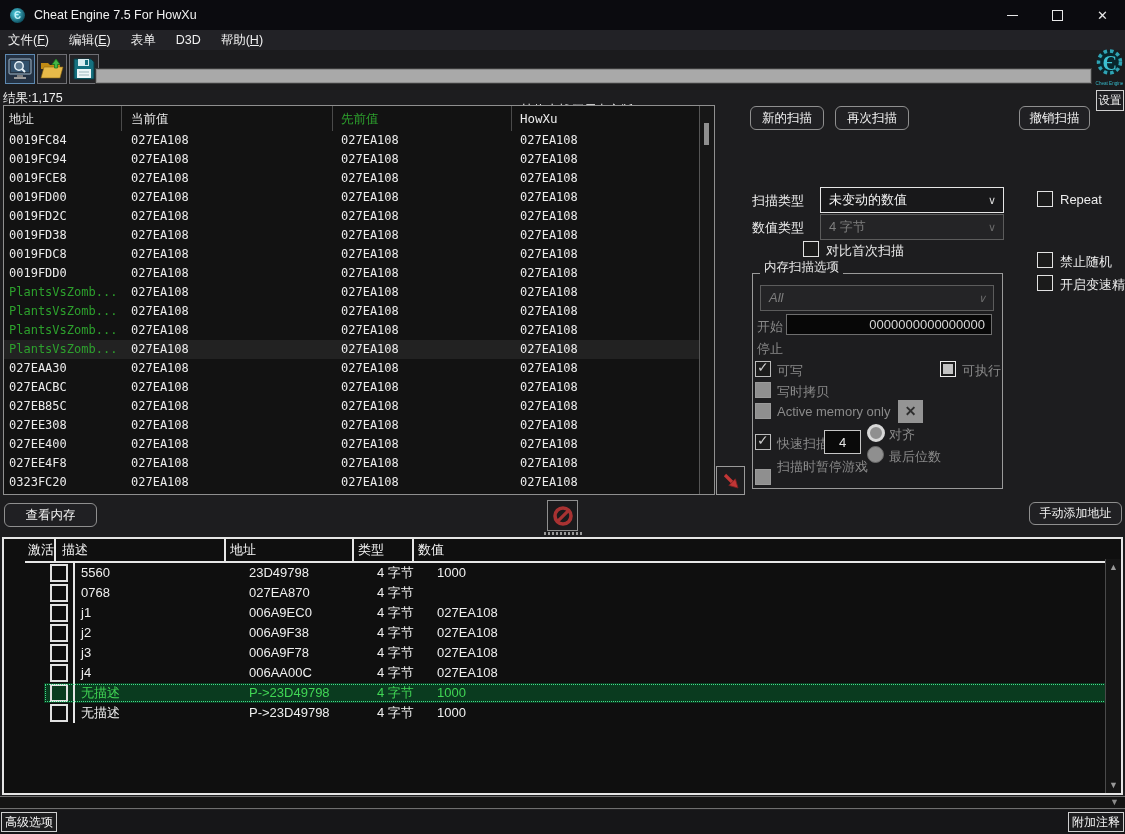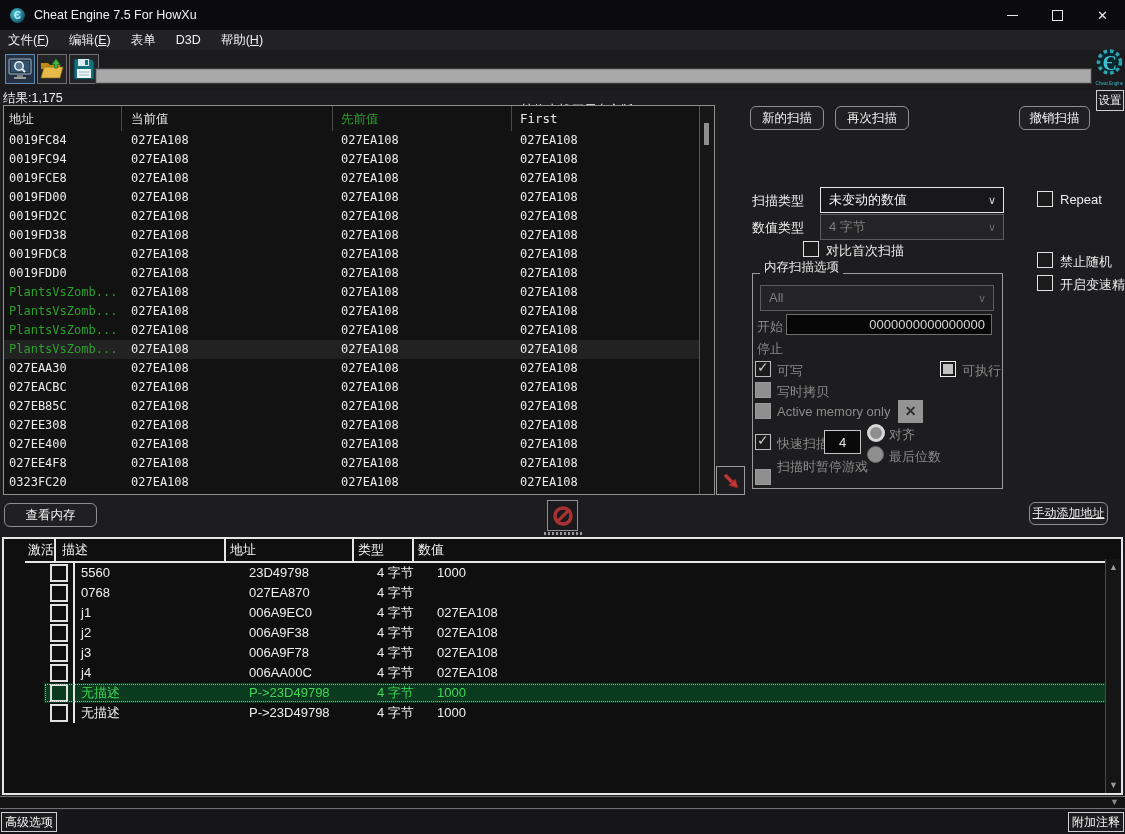--- a/index.html
+++ b/index.html
@@ -184,21 +184,21 @@
   </div>
   <div class="settings-btn">设置</div>
 
   <div class="results-label">结果:1,175</div>
 
   <div class="found">
     <div class="fhead">
       <div class="fh fh0">地址</div>
       <div class="fh fh1">当前值</div>
       <div class="fh fh2 prev">先前值</div>
-      <div class="fh fh3">First</div>
+      <div class="fh fh3">HowXu</div>
     </div>
     <div>
         <div class="frow">
           <div class="fc fc0">0019FC84</div>
           <div class="fc fc1">027EA108</div>
           <div class="fc fc2">027EA108</div>
           <div class="fc fc3">027EA108</div>
         </div>
         <div class="frow">
           <div class="fc fc0">0019FC94</div>
@@ -340,21 +340,21 @@
   <div class="cb" style="left:803px;top:241px;"></div>
   <div class="lbl" style="left:826px;top:242px;">对比首次扫描</div>
 
   <div class="cb" style="left:1037px;top:252px;"></div>
   <div class="lbl" style="left:1060px;top:253px;">禁止随机</div>
   <div class="cb" style="left:1037px;top:275px;"></div>
   <div class="lbl" style="left:1060px;top:276px;">开启变速精灵</div>
 
   <div class="group"></div>
   <div class="group-title">内存扫描选项</div>
-  <div class="combo disabled" style="left:760px;top:285px;width:234px;">
+  <div class="combo disabled" style="left:760px;top:285px;width:234px;font-style:italic;">
     <span>All</span><span class="chev">∨</span>
   </div>
   <div class="lbl dis" style="left:757px;top:318px;">开始</div>
   <input class="hexinput" style="left: 786px; top: 314px; width: 206px; height: 21px;" readonly="" value="0000000000000000">
   <div class="lbl dis" style="left:757px;top:340px;">停止</div>
 
   <div class="cb checked" style="left:755px;top:361px;border-color:#bcbcbc;"></div>
   <div class="lbl dis" style="left:777px;top:362px;">可写</div>
   <div class="cb light" style="left:940px;top:361px;"></div>
   <div class="lbl dis" style="left:962px;top:362px;">可执行</div>
@@ -375,21 +375,21 @@
   <div class="lbl dis" style="left:777px;top:458px;">扫描时暂停游戏</div>
 
   <div class="btn" style="left:4px;top:503px;width:93px;height:24px;line-height:22px;">查看内存</div>
   <div class="stop-btn">
     <svg width="22" height="22" viewBox="0 0 22 22">
       <circle cx="11" cy="11" r="8" fill="none" stroke="#a83232" stroke-width="3.6"></circle>
       <line x1="5.6" y1="16.4" x2="16.4" y2="5.6" stroke="#a83232" stroke-width="3.2"></line>
     </svg>
   </div>
   <div class="grip"></div>
-  <div class="btn" style="left:1029px;top:502px;width:79px;height:23px;line-height:21px;font-size:12px;text-decoration:underline;">手动添加地址</div>
+  <div class="btn" style="left:1029px;top:502px;width:93px;height:23px;line-height:21px;font-size:12px;">手动添加地址</div>
 
   <div class="atable">
     <div class="ahead">
       <div class="ah ah0">激活</div>
       <div class="ah ah1">描述</div>
       <div class="ah ah2">地址</div>
       <div class="ah ah3">类型</div>
       <div class="ah ah4 last">数值</div>
     </div>
     <div>

